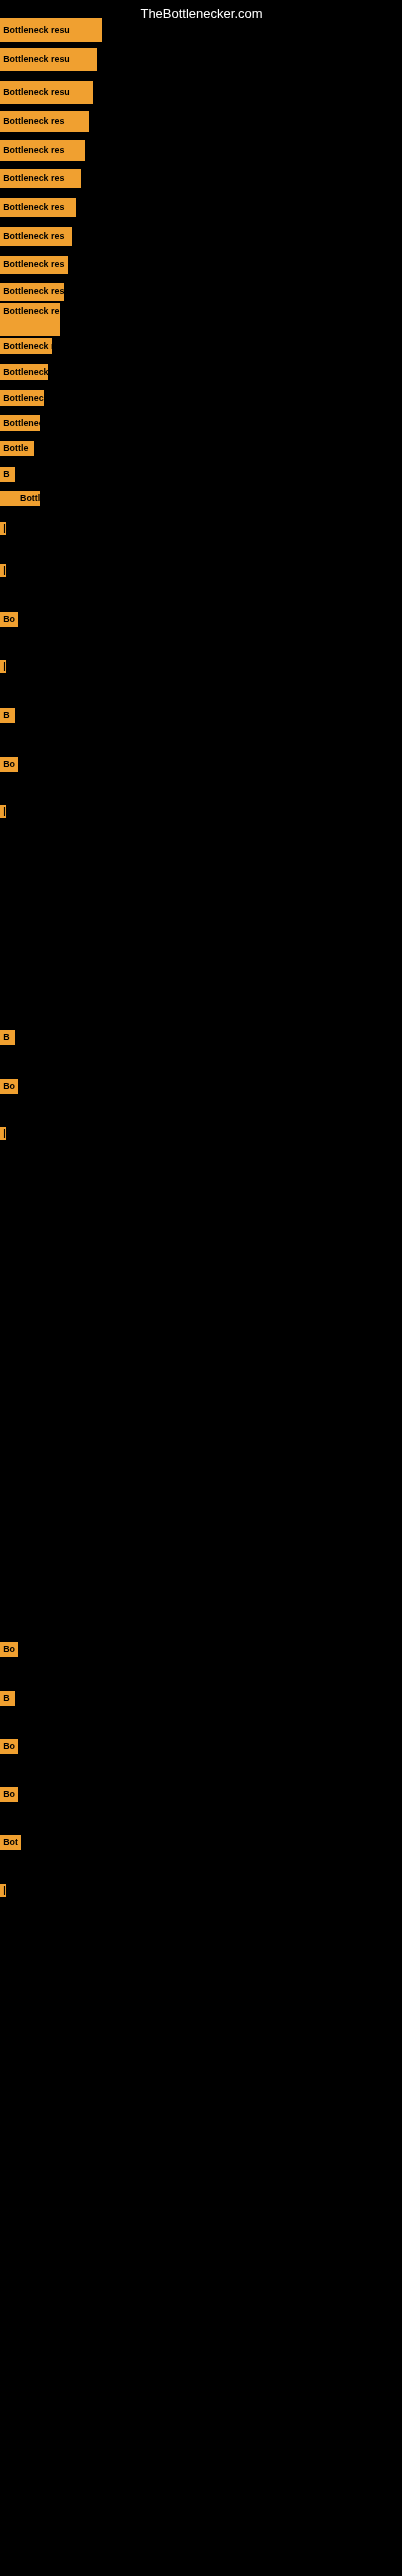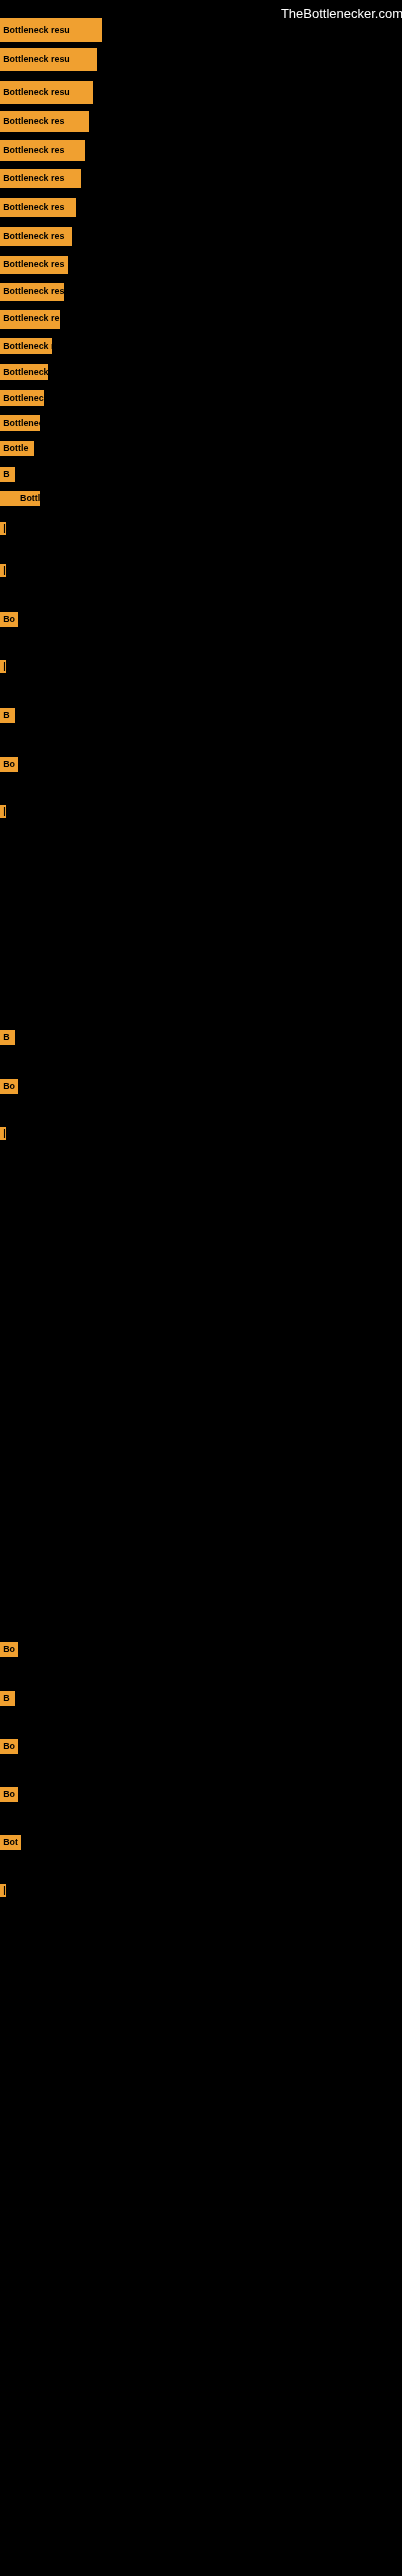--- a/index.html
+++ b/index.html
@@ -12,21 +12,21 @@
       background-color: #000000;
       width: 403px;
       min-height: 2576px;
       font-family: Arial, sans-serif;
       position: relative;
     }
 
     .site-title {
       color: #ffffff;
       font-size: 13px;
-      text-align: right;
+      text-align: center;
       padding: 6.4px 0;
       width: 100%;
     }
 
     .chart-container {
       position: relative;
       width: 403px;
       height: 2576px;
     }
 
@@ -76,21 +76,21 @@
     <div class="bar-item" style="top: 227px; height: 19.3px; width: 72px;">
       <div class="bar-label" style="width: 72px; height: 19.3px; line-height: 19.3px; padding: 0px 3.2px;">Bottleneck res</div>
     </div>
     <div class="bar-item" style="top: 256px; height: 17.7px; width: 68px;">
       <div class="bar-label" style="width: 68px; height: 17.7px; line-height: 17.7px; padding: 0px 3.2px;">Bottleneck res</div>
     </div>
     <div class="bar-item" style="top: 283px; height: 17.7px; width: 64px;">
       <div class="bar-label" style="width: 64px; height: 17.7px; line-height: 17.7px; padding: 0px 3.2px;">Bottleneck res</div>
     </div>
     <div class="bar-item" style="top: 311px; height: 17.7px; width: 60px;">
-      <div class="bar-label" style="width: 60px; height: 19px; line-height: 17.7px; padding: 0px 3.2px;">Bottleneck re</div>
+      <div class="bar-label" style="width: 60px; height: 33px; line-height: 17.7px; padding: 0px 3.2px;">Bottleneck re</div>
     </div>
     <div class="bar-item" style="top: 338px; height: 16px; width: 52px;">
       <div class="bar-label" style="width: 52px; height: 16px; line-height: 16px; padding: 0px 3.2px;">Bottleneck r</div>
     </div>
     <div class="bar-item" style="top: 364px; height: 16px; width: 48px;">
       <div class="bar-label" style="width: 48px; height: 16px; line-height: 16px; padding: 0px 3.2px;">Bottleneck r</div>
     </div>
     <div class="bar-item" style="top: 390px; height: 16px; width: 44px;">
       <div class="bar-label" style="width: 44px; height: 16px; line-height: 16px; padding: 0px 3.2px;">Bottleneck r</div>
     </div>

